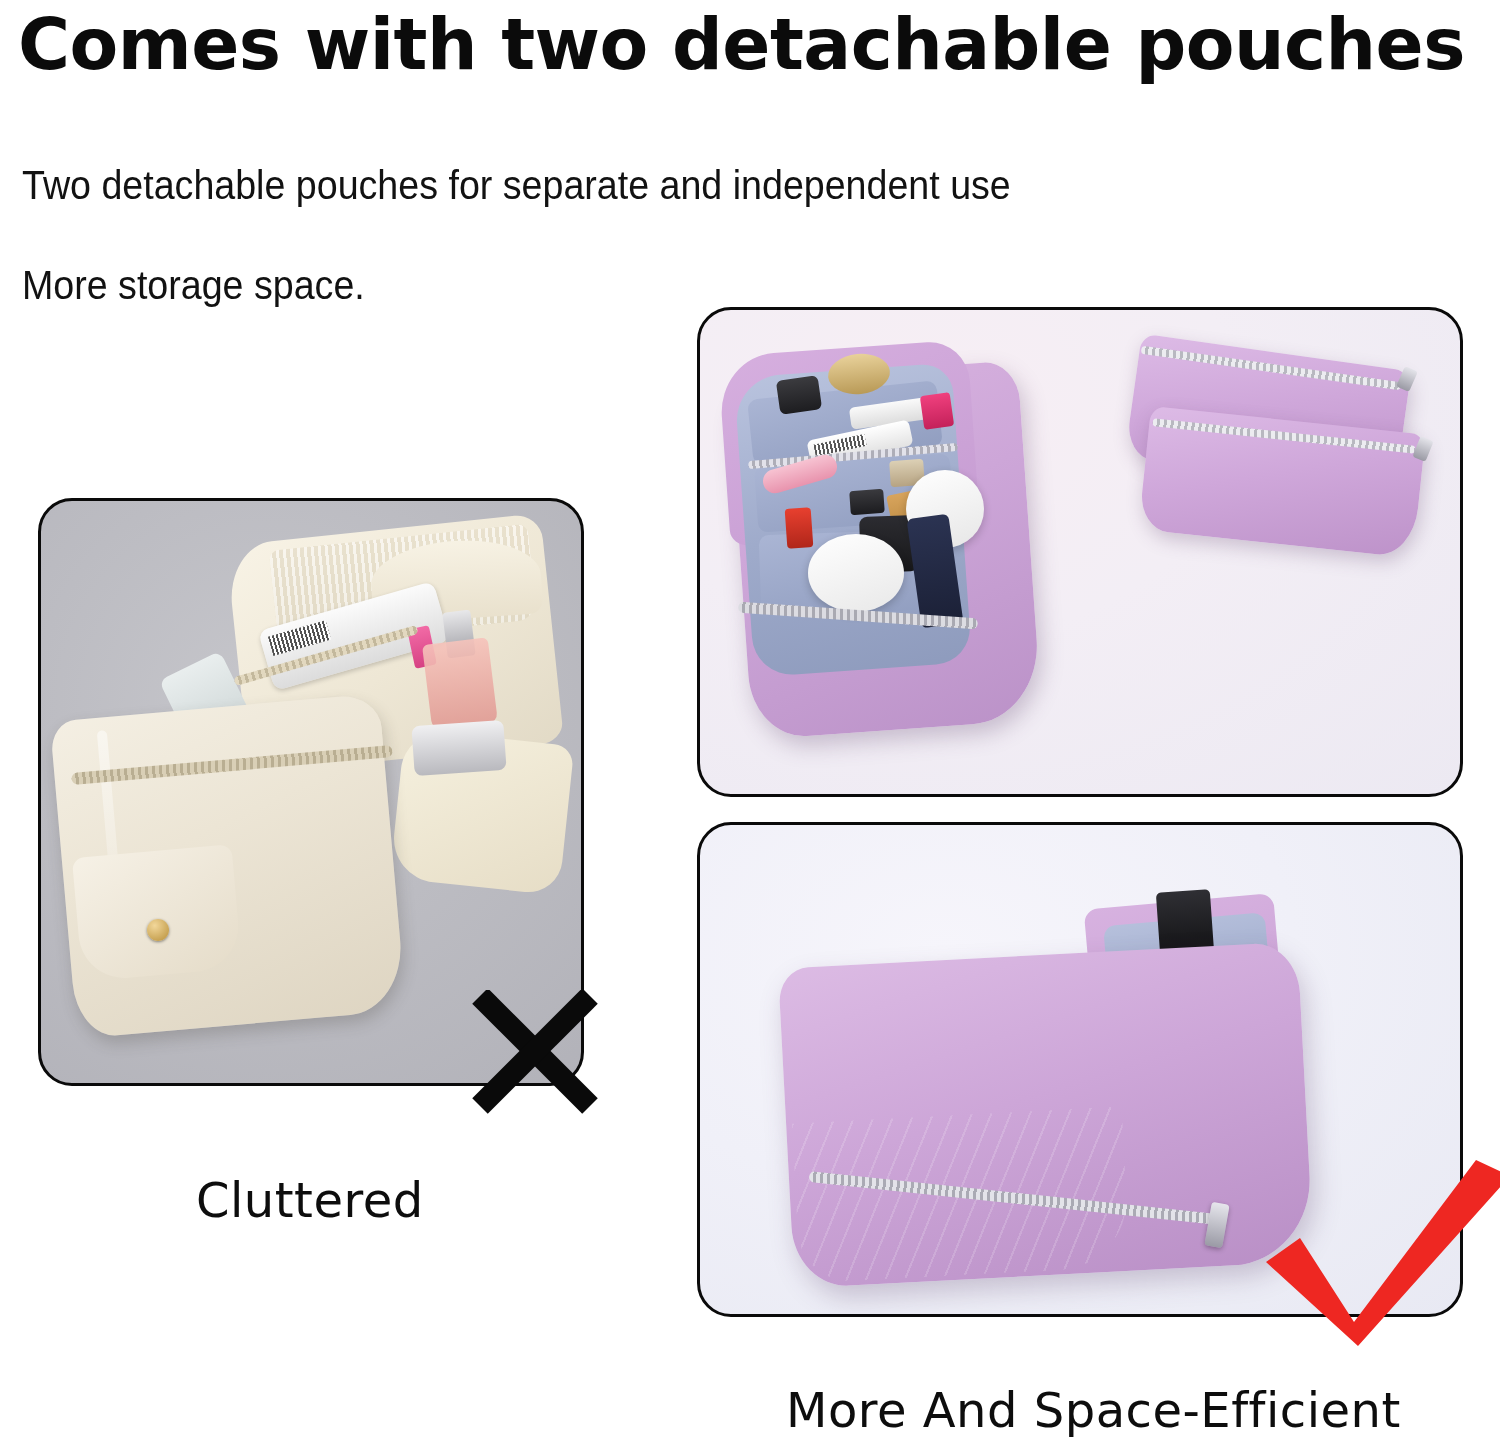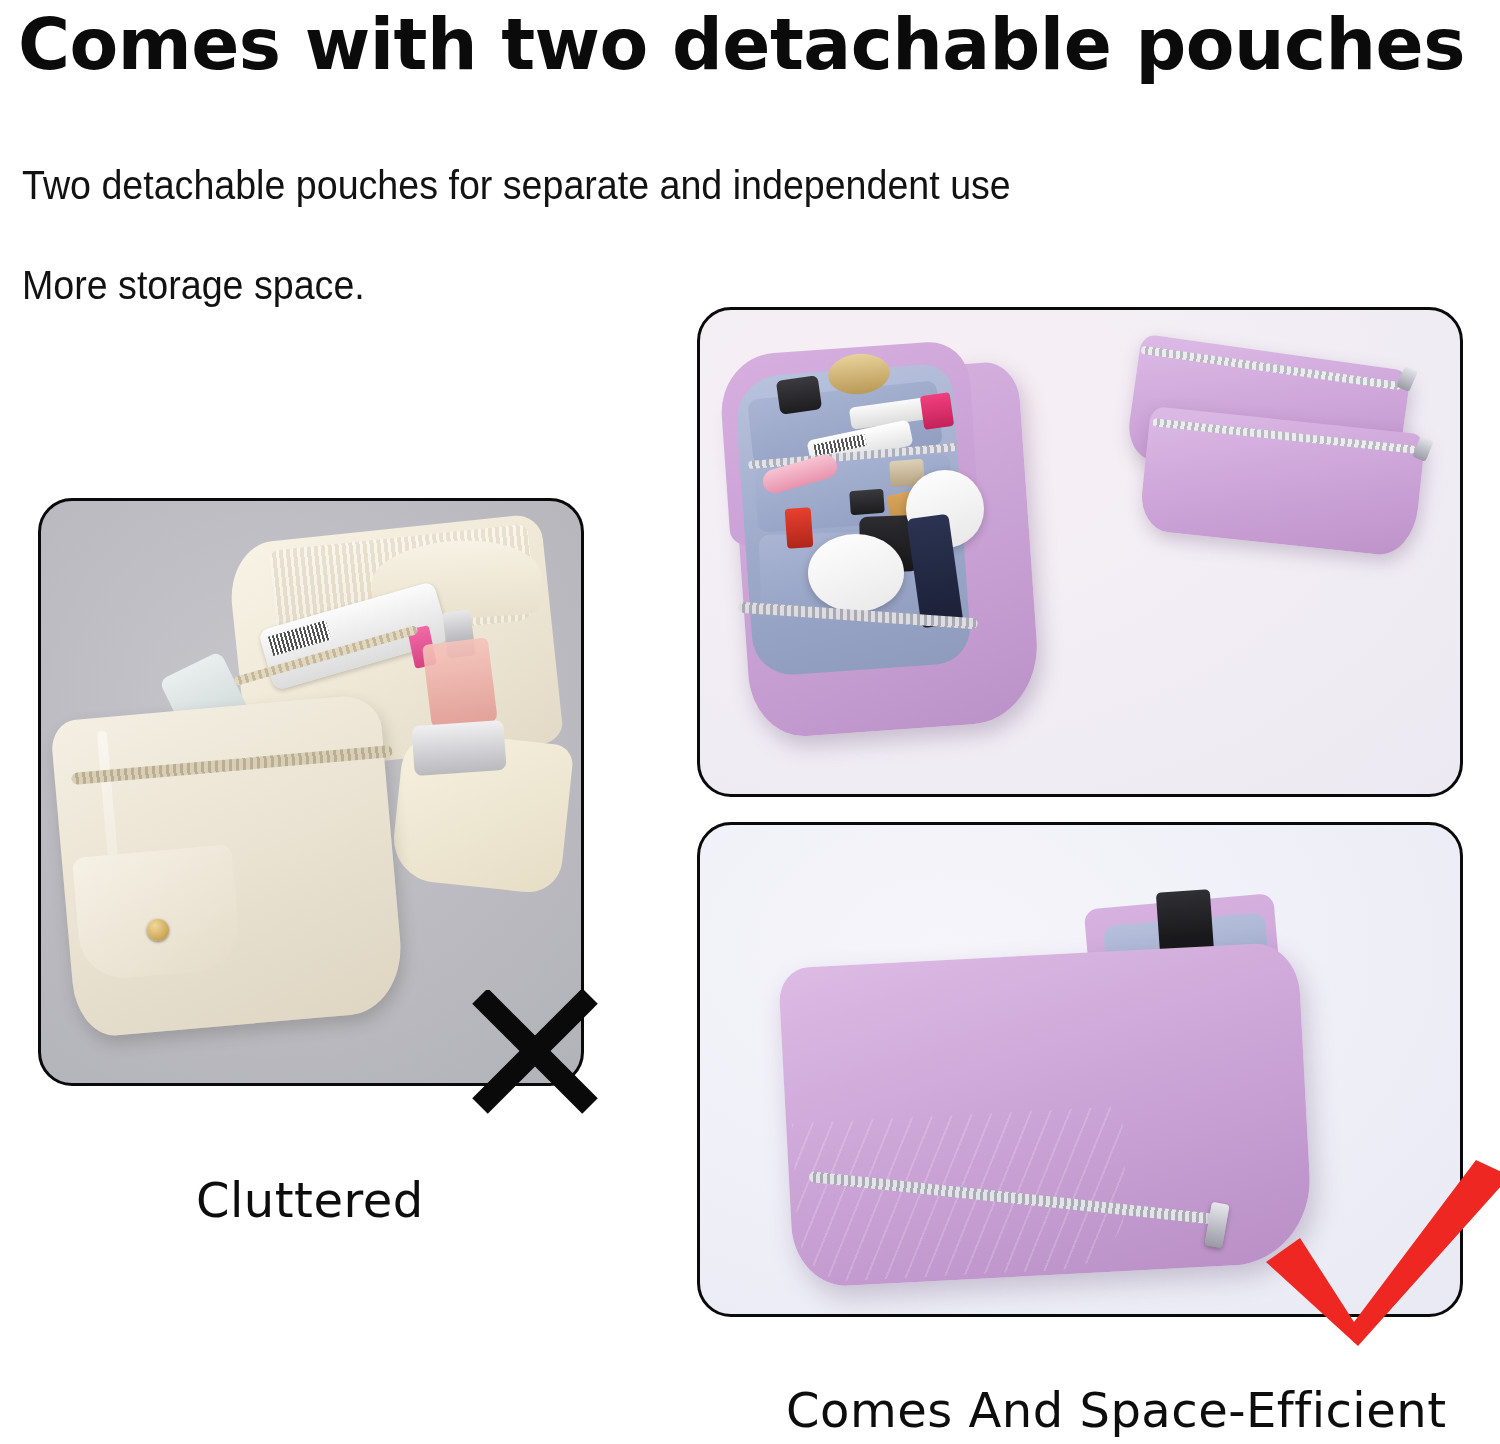--- a/index.html
+++ b/index.html
@@ -451,15 +451,15 @@
   <svg class="xmark" viewBox="0 0 128 128">
     <path d="M10 6 L120 116" stroke="#0a0a0a" stroke-width="22" stroke-linecap="butt" fill="none"></path>
     <path d="M120 6 L10 116" stroke="#0a0a0a" stroke-width="22" stroke-linecap="butt" fill="none"></path>
   </svg>
 
   <svg class="check" viewBox="0 0 250 200">
     <path d="M4 112 L38 88 L92 172 L214 10 L248 26 L96 196 Z" fill="#ee2722"></path>
   </svg>
 
   <div class="cap cap-left">Cluttered</div>
-  <div class="cap cap-right">Comes And Space-Efficient</div>
+  <div class="cap cap-right">More And Space-Efficient</div>
 
 </div>
 
 </body></html>

